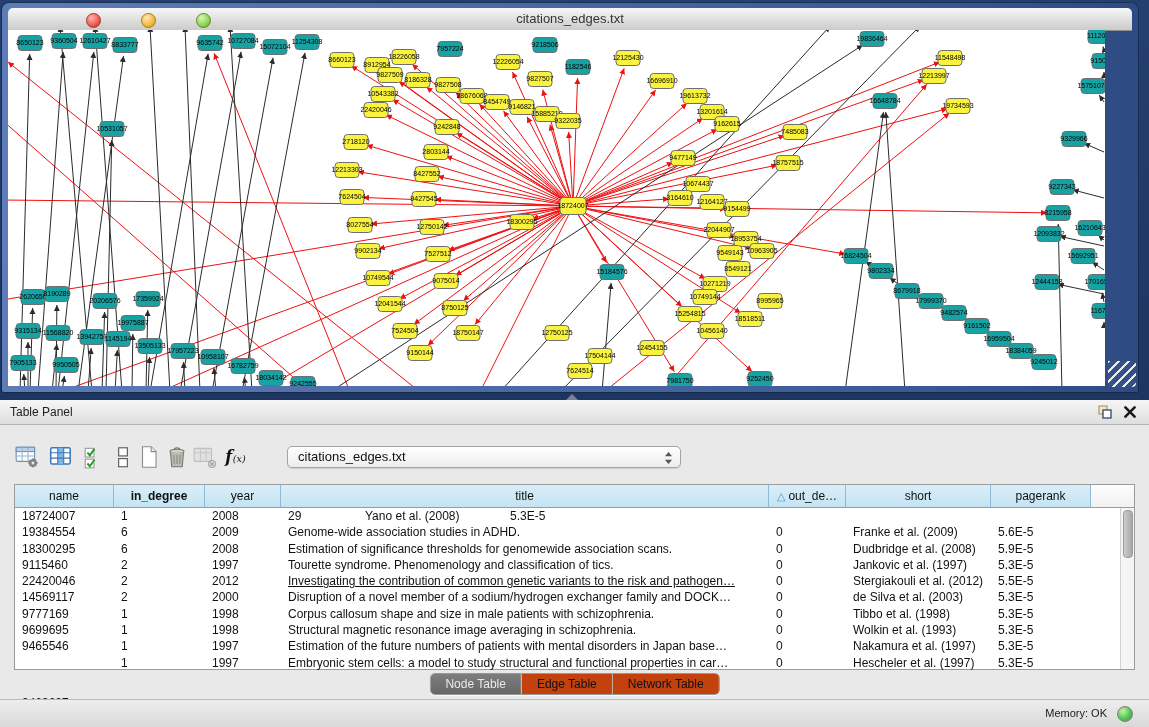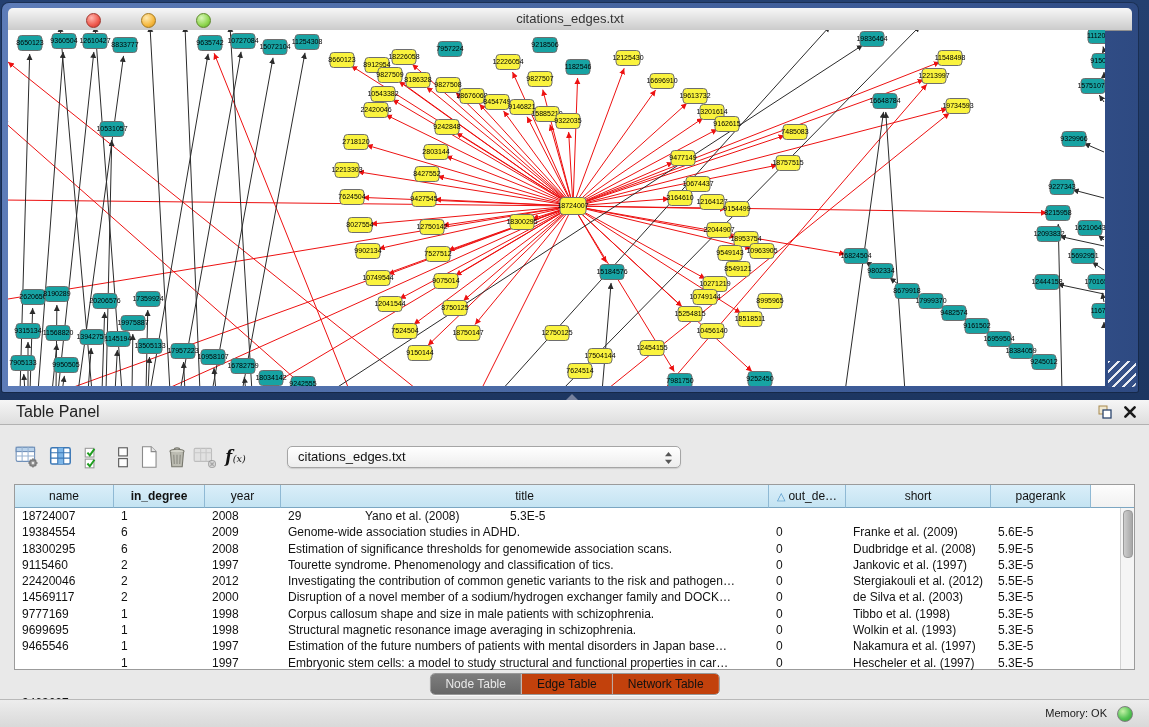--- a/index.html
+++ b/index.html
@@ -28,21 +28,21 @@
         background:repeating-linear-gradient(135deg,rgba(255,255,255,.9) 0 2px,rgba(90,110,160,.15) 2px 7px);
         border-radius:0 0 4px 0;}
   .notch{position:absolute;left:566px;top:394px;width:0;height:0;
          border-left:6px solid transparent;border-right:6px solid transparent;
          border-bottom:6px solid #76819e;}
 
   
   .tpanel{position:absolute;left:0;top:400px;width:1149px;height:300px;background:#e9e9e9;}
   .tp-header{position:absolute;left:0;top:0;width:100%;height:24px;
              background:linear-gradient(#f6f6f6,#dedede);border-bottom:1px solid #b2b2b2;}
-  .tp-title{position:absolute;left:16px;top:0;line-height:24px;font-size:16px;color:#222;}
+  .tp-title{position:absolute;left:10px;top:0;line-height:24px;font-size:12px;color:#222;}
   .tp-float{position:absolute;right:36px;top:4px;width:16px;height:16px;}
   .tp-close{position:absolute;right:12px;top:5px;width:14px;height:14px;}
 
   .tbtn{position:absolute;top:44px;width:26px;height:26px;background:transparent;border:none;padding:0;}
   .combo{position:absolute;left:287px;top:46px;width:394px;height:22px;box-sizing:border-box;
          border:1px solid #a5a5a5;border-radius:5px;background:linear-gradient(#ffffff,#ededed);
          box-shadow:0 1px 1px rgba(0,0,0,.12);}
   .combo-text{position:absolute;left:10px;top:0;line-height:20px;font-size:13px;color:#111;}
   .combo-step{position:absolute;right:7px;top:4px;}
 
@@ -841,21 +841,21 @@
           <div class="td" style="width: 76px;">1997</div>
           <div class="td" style="width: 488px;">Tourette syndrome. Phenomenology and classification of tics.</div>
           <div class="td" style="width: 77px;">0</div>
           <div class="td" style="width: 145px;">Jankovic et al. (1997)</div>
           <div class="td" style="width: 100px;">5.3E-5</div>
         </div>
         <div class="tr">
           <div class="td" style="width: 99px;">22420046</div>
           <div class="td" style="width: 91px;">2</div>
           <div class="td" style="width: 76px;">2012</div>
-          <div class="td" style="width: 488px;">Investigating the contribution of common genetic variants to the risk and pathogen…</div>
+          <div class="td" style="width: 488px; text-decoration: underline;">Investigating the contribution of common genetic variants to the risk and pathogen…</div>
           <div class="td" style="width: 77px;">0</div>
           <div class="td" style="width: 145px;">Stergiakouli et al. (2012)</div>
           <div class="td" style="width: 100px;">5.5E-5</div>
         </div>
         <div class="tr">
           <div class="td" style="width: 99px;">14569117</div>
           <div class="td" style="width: 91px;">2</div>
           <div class="td" style="width: 76px;">2000</div>
           <div class="td" style="width: 488px;">Disruption of a novel member of a sodium/hydrogen exchanger family and DOCK…</div>
           <div class="td" style="width: 77px;">0</div>

